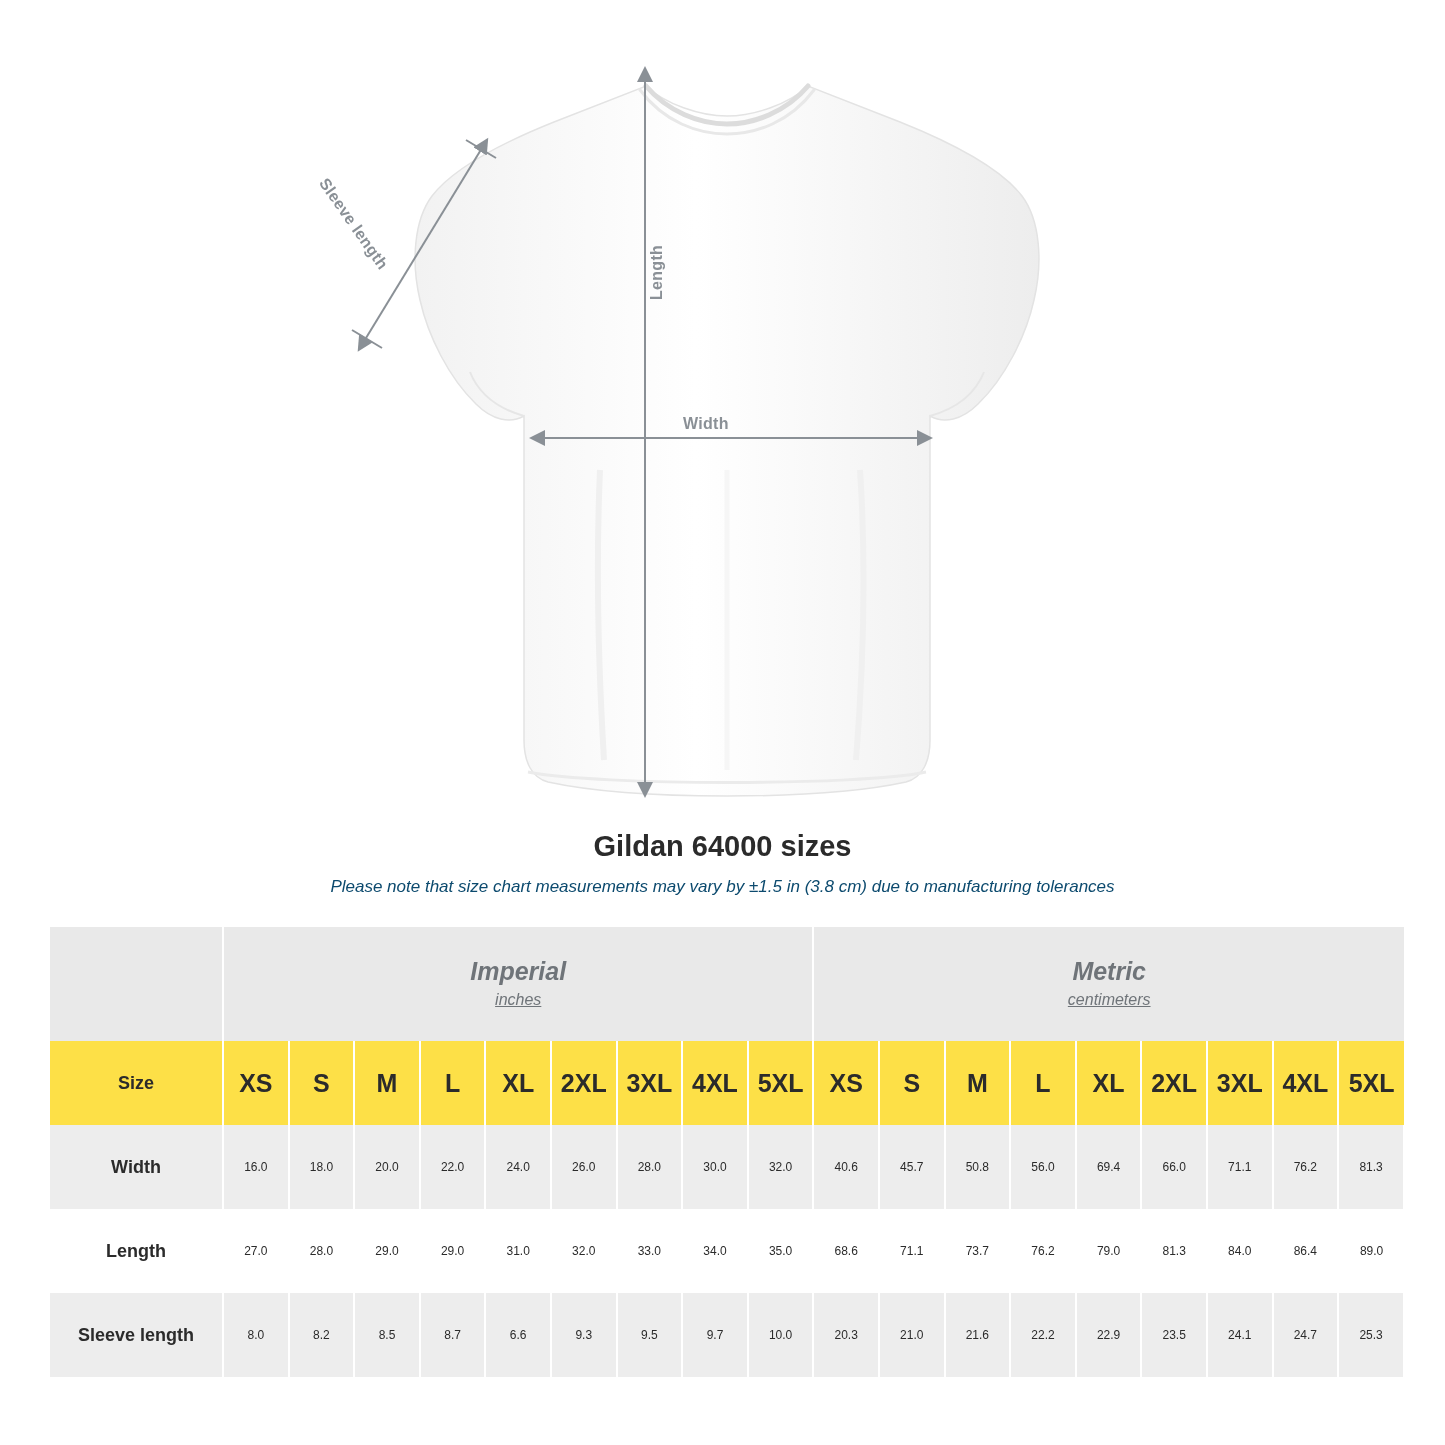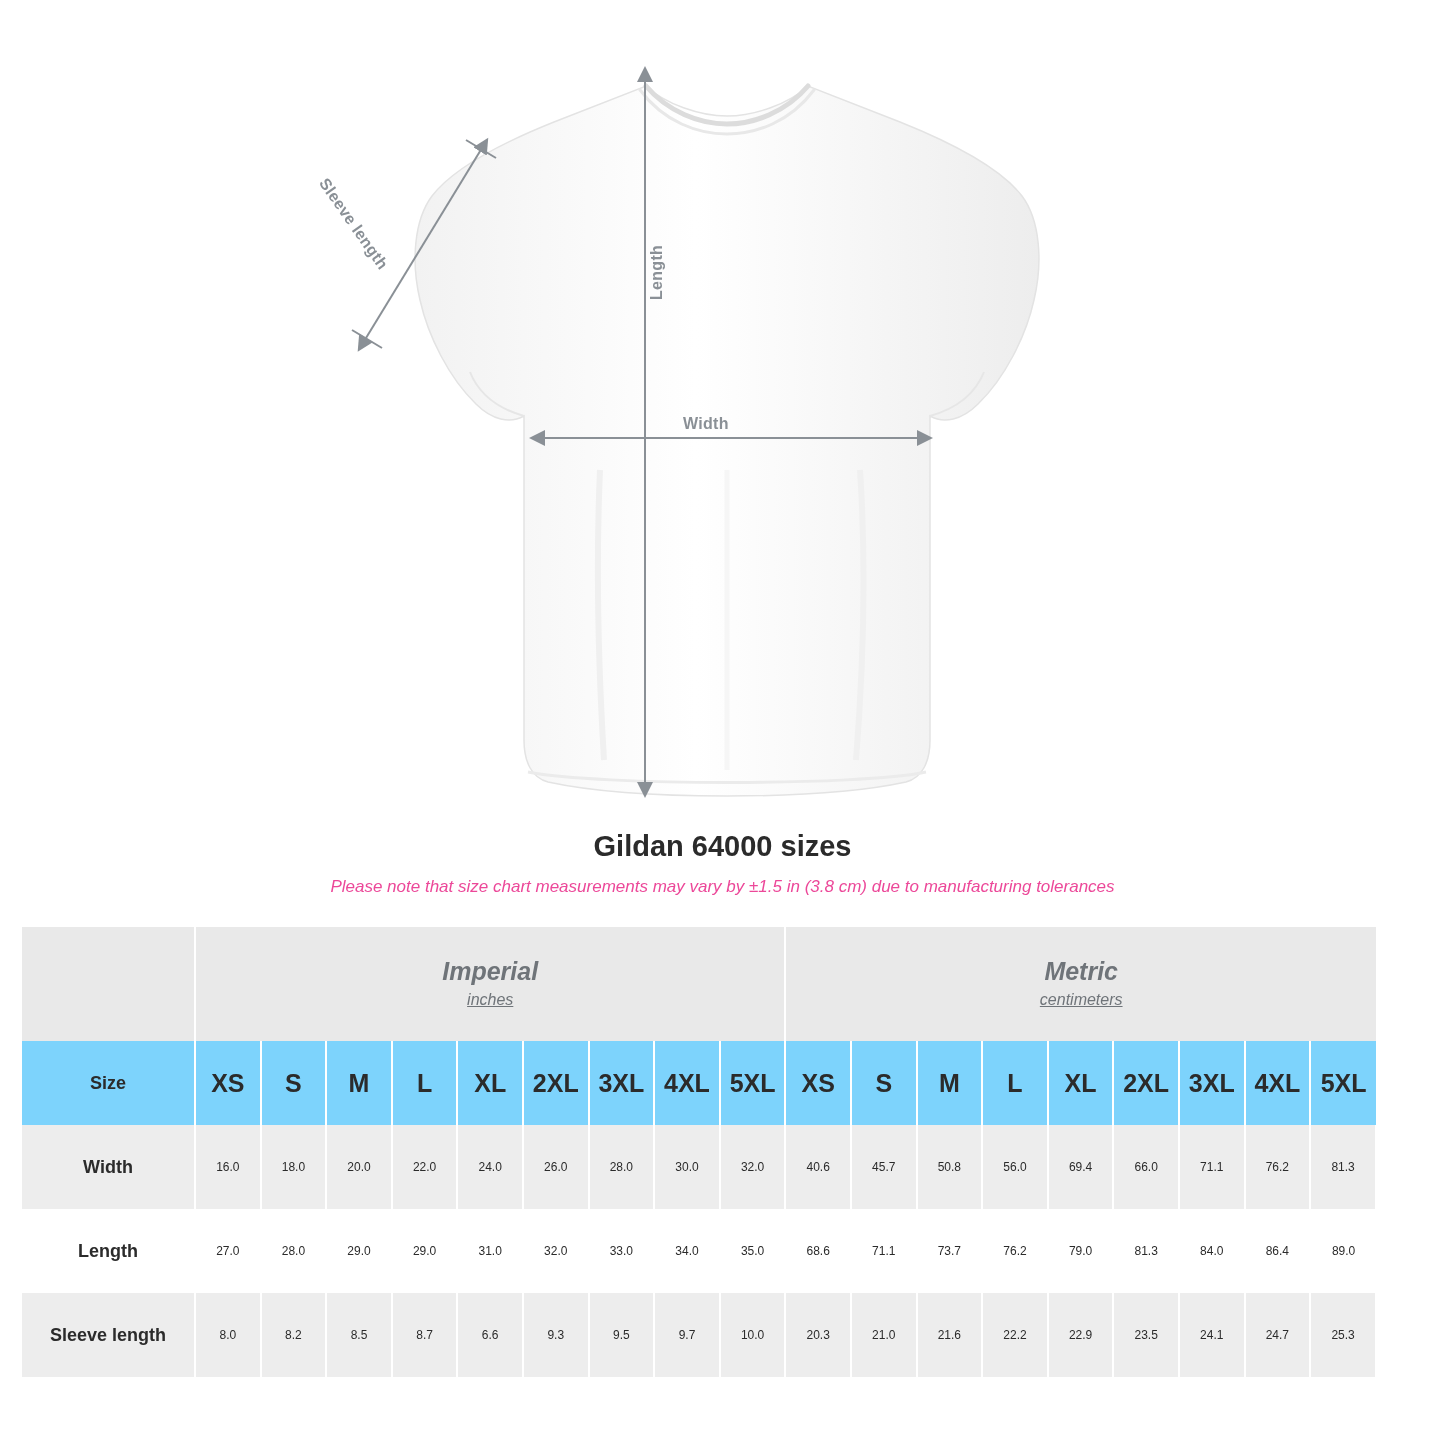--- a/index.html
+++ b/index.html
@@ -57,28 +57,28 @@
   }
   #chart-title {
     font-size: 29px;
     font-weight: bold;
     color: #2b2b2b;
     margin: 0 0 14px 0;
   }
   #chart-note {
     font-size: 17px;
     font-style: italic;
-    color: #ec4899;
+    color: #0c4a6e;
     margin: 0;
   }
 
   
   #table-wrap {
     margin-top: 30px;
-    padding: 0 22px;
+    padding: 0 50px;
     box-sizing: border-box;
     width: 1318px;
   }
   table {
     border-collapse: collapse;
     width: 1355px;
     table-layout: fixed;
     font-size: 17px;
   }
   col.label-col { width: 173px; }
@@ -99,21 +99,21 @@
   }
   .unit-sub {
     font-size: 16px;
     font-style: italic;
     color: #6f7479;
     line-height: 1.5;
     text-decoration: underline;
   }
 
   tr.row-size td {
-    background: #7dd3fc;
+    background: #fde047;
     height: 82px;
   }
   tr.row-width td  { background: #ededed; height: 82px; }
   tr.row-length td { background: #ffffff; height: 82px; }
   tr.row-sleeve td { background: #ededed; height: 82px; }
 
   td {
     text-align: center;
     vertical-align: middle;
     border-right: 2px solid #ffffff;

